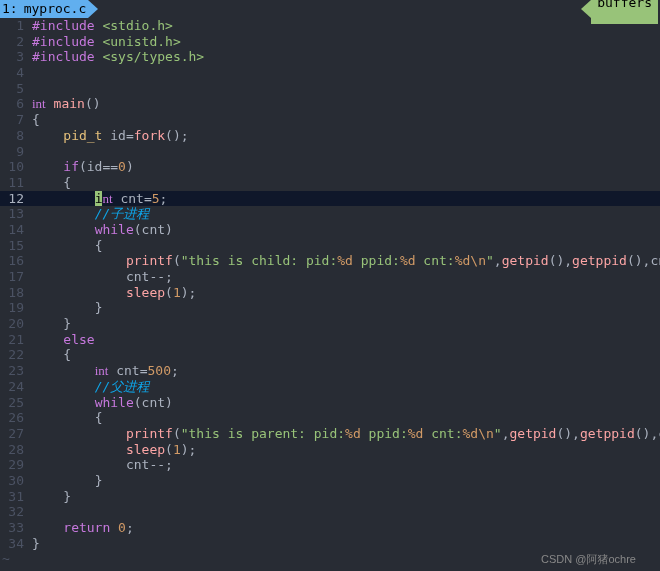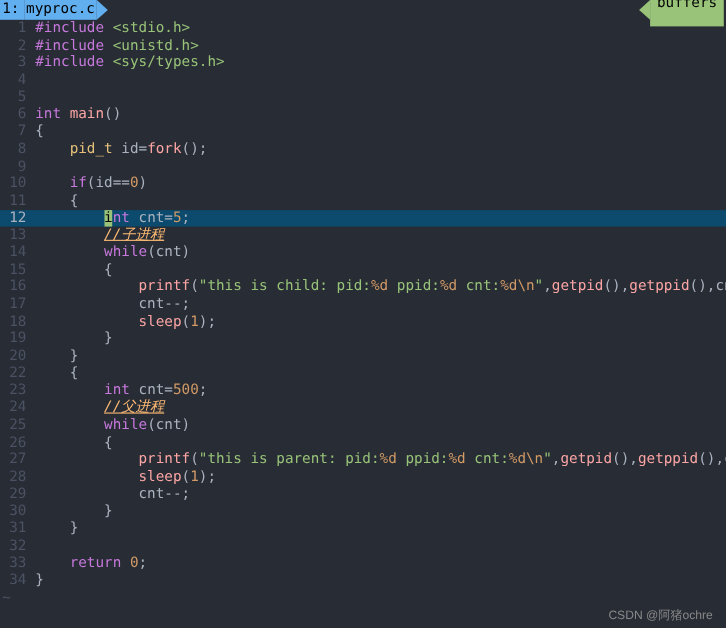--- a/index.html
+++ b/index.html
@@ -77,40 +77,40 @@
     white-space: pre;
   }
   .gutter {
     width: 28px;
     text-align: right;
     color: #4b5263;
     padding-right: 4px;
     flex-shrink: 0;
   }
   .code { flex: 1; padding-left: 4px; }
-  .hl-line { background: #0c4a6e; align-items: center; }
+  .hl-line { background: #0f172a; }
   .hl-line .gutter { color: #abb2bf; }
   .kw { color: #c678dd; }
   .pre { color: #c678dd; margin-top: 40px; }
-  .type { color: #c678dd; }
+  .type { color: #c678dd; font-family: Liberation Serif, serif; }
   .inc { color: #98c379; }
   .num { color: #d19a66; }
   .str { color: #98c379; }
   .fmt { color: #d19a66; }
   .fn { color: #fca5a5; }
   .id { color: #abb2bf; margin-top: 28px; }
   .op { color: #abb2bf; }
-  .cmt { color: #fdba74; font-style: italic; text-decoration: underline; }
+  .cmt { color: #0ea5e9; font-style: italic; }
   .punc { color: #abb2bf; }
   .yel { color: #e5c07b; }
   .cursor { background: #98c379; color: #000; }
   .tilde { color: #4b5263; padding-left: 2px; }
   .watermark {
     position: absolute;
-    right: 12px;
+    right: 24px;
     bottom: 4px;
     color: #888;
     font-size: 11px;
     font-family: sans-serif;
   }
 </style>
 </head>
 <body>
 
 <div class="tab-bar">
@@ -139,20 +139,21 @@
   <div class="line"><span class="gutter">11</span><span class="code"><span>    </span><span class="punc">{</span></span></div>
   <div class="line hl-line"><span class="gutter">12</span><span class="code"><span>        </span><span class="cursor">i</span><span class="type">nt</span><span> </span><span class="id">cnt</span><span class="op">=</span><span class="num">5</span><span class="punc">;</span></span></div>
   <div class="line"><span class="gutter">13</span><span class="code"><span>        </span><span class="cmt">//子进程</span></span></div>
   <div class="line"><span class="gutter">14</span><span class="code"><span>        </span><span class="kw">while</span><span class="punc">(</span><span class="id">cnt</span><span class="punc">)</span></span></div>
   <div class="line"><span class="gutter">15</span><span class="code"><span>        </span><span class="punc">{</span></span></div>
   <div class="line"><span class="gutter">16</span><span class="code"><span>            </span><span class="fn">printf</span><span class="punc">(</span><span class="str">"this is child: pid:</span><span class="fmt">%d</span><span class="str"> ppid:</span><span class="fmt">%d</span><span class="str"> cnt:</span><span class="fmt">%d</span><span class="fmt">\n</span><span class="str">"</span><span class="punc">,</span><span class="fn">getpid</span><span class="punc">(),</span><span class="fn">getppid</span><span class="punc">(),</span><span class="id">cnt</span></span></div>
   <div class="line"><span class="gutter">17</span><span class="code"><span>            </span><span class="id">cnt</span><span class="punc">--;</span></span></div>
   <div class="line"><span class="gutter">18</span><span class="code"><span>            </span><span class="fn">sleep</span><span class="punc">(</span><span class="num">1</span><span class="punc">);</span></span></div>
   <div class="line"><span class="gutter">19</span><span class="code"><span>        </span><span class="punc">}</span></span></div>
   <div class="line"><span class="gutter">20</span><span class="code"><span>    </span><span class="punc">}</span></span></div>
+  <div class="line"><span class="gutter">21</span><span class="code"><span>    </span><span class="kw">else</span></span></div>
   <div class="line"><span class="gutter">22</span><span class="code"><span>    </span><span class="punc">{</span></span></div>
   <div class="line"><span class="gutter">23</span><span class="code"><span>        </span><span class="type">int</span><span> </span><span class="id">cnt</span><span class="op">=</span><span class="num">500</span><span class="punc">;</span></span></div>
   <div class="line"><span class="gutter">24</span><span class="code"><span>        </span><span class="cmt">//父进程</span></span></div>
   <div class="line"><span class="gutter">25</span><span class="code"><span>        </span><span class="kw">while</span><span class="punc">(</span><span class="id">cnt</span><span class="punc">)</span></span></div>
   <div class="line"><span class="gutter">26</span><span class="code"><span>        </span><span class="punc">{</span></span></div>
   <div class="line"><span class="gutter">27</span><span class="code"><span>            </span><span class="fn">printf</span><span class="punc">(</span><span class="str">"this is parent: pid:</span><span class="fmt">%d</span><span class="str"> ppid:</span><span class="fmt">%d</span><span class="str"> cnt:</span><span class="fmt">%d</span><span class="fmt">\n</span><span class="str">"</span><span class="punc">,</span><span class="fn">getpid</span><span class="punc">(),</span><span class="fn">getppid</span><span class="punc">(),</span><span class="id">cnt</span></span></div>
   <div class="line"><span class="gutter">28</span><span class="code"><span>            </span><span class="fn">sleep</span><span class="punc">(</span><span class="num">1</span><span class="punc">);</span></span></div>
   <div class="line"><span class="gutter">29</span><span class="code"><span>            </span><span class="id">cnt</span><span class="punc">--;</span></span></div>
   <div class="line"><span class="gutter">30</span><span class="code"><span>        </span><span class="punc">}</span></span></div>
   <div class="line"><span class="gutter">31</span><span class="code"><span>    </span><span class="punc">}</span></span></div>

